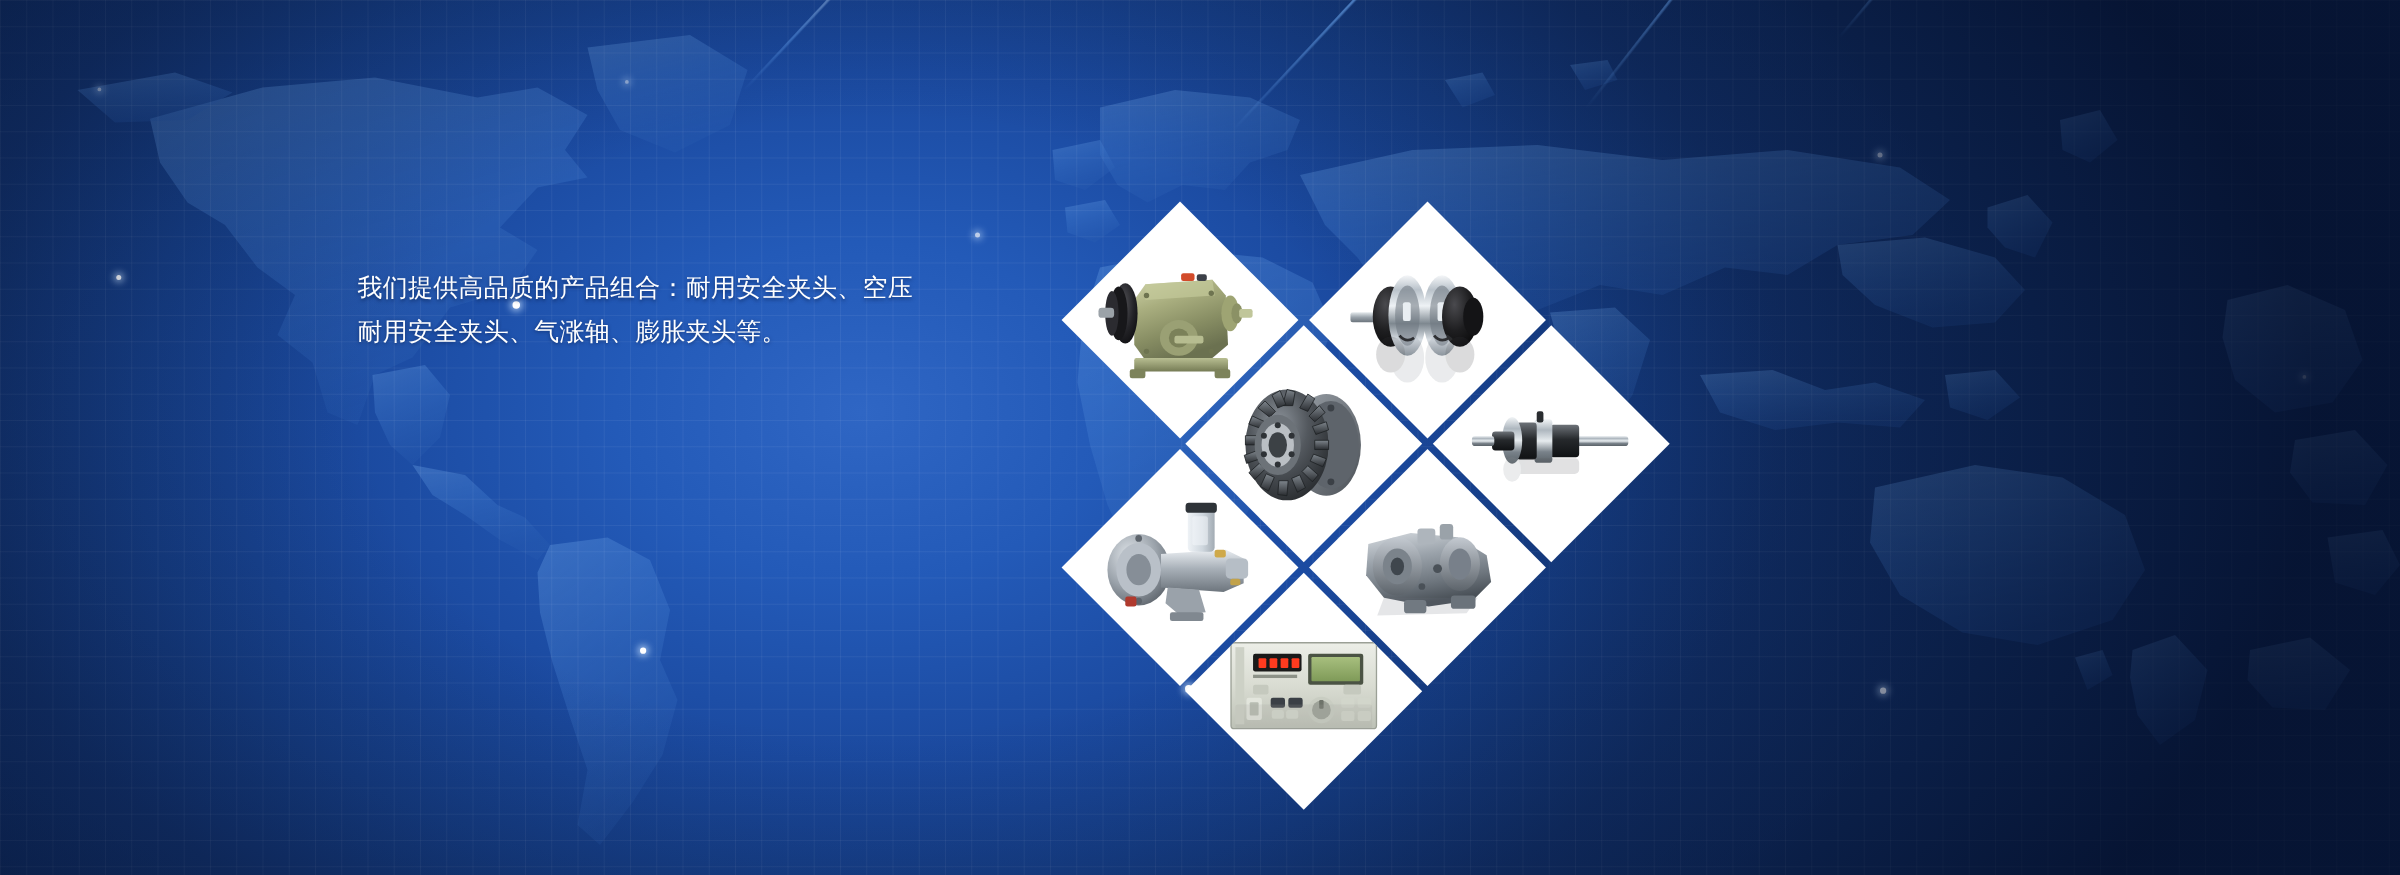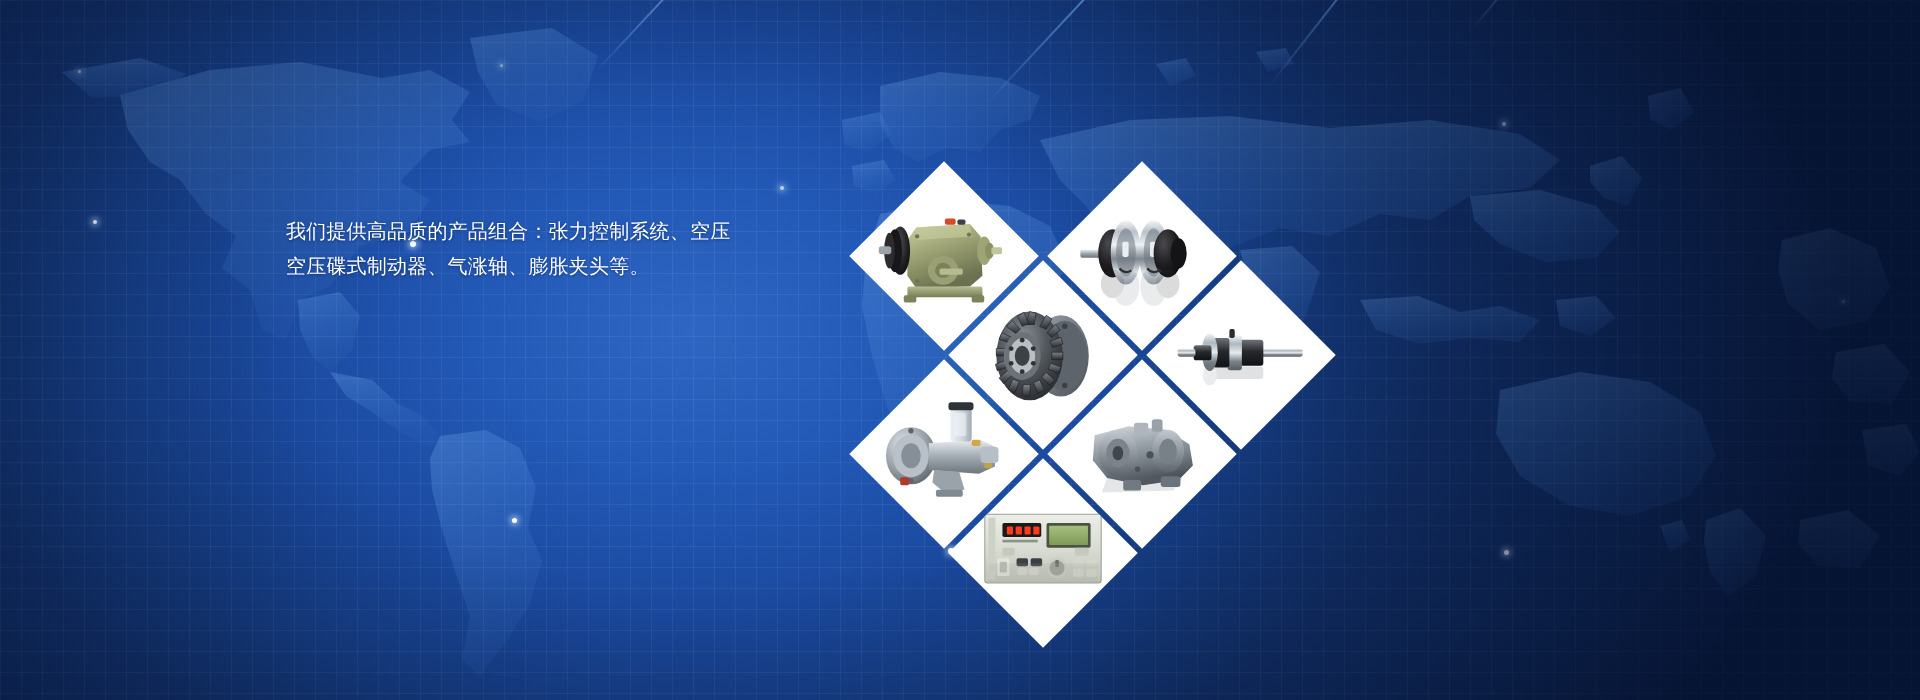--- a/index.html
+++ b/index.html
@@ -155,22 +155,22 @@
   <div class="spark" style="left:780px; top:186px; width:4px; height:4px; opacity:.7;"></div>
   <div class="spark" style="left:512px; top:518px; width:5px; height:5px;"></div>
   <div class="spark" style="left:948px; top:548px; width:6px; height:6px;"></div>
   <div class="spark" style="left:1502px;top:122px; width:4px; height:4px; opacity:.6;"></div>
   <div class="spark" style="left:1504px;top:550px; width:5px; height:5px; opacity:.85;"></div>
   <div class="spark" style="left:1842px;top:300px; width:3px; height:3px; opacity:.5;"></div>
 
   <div class="vignette"></div>
 
   <div class="copy">
-    <p>我们提供高品质的产品组合：张力控制系统、空压</p>
-    <p>空压碟式制动器、气涨轴、膨胀夹头等。</p>
+    <p>我们提供高品质的产品组合：耐用安全夹头、空压</p>
+    <p>耐用安全夹头、气涨轴、膨胀夹头等。</p>
   </div>
 
   <div class="diamonds">
     <div class="dgrid">
 
       <div class="tile empty"></div>
 
       <div class="tile">
         <div class="inner">
           <svg width="150" height="120" viewBox="0 0 150 120">

